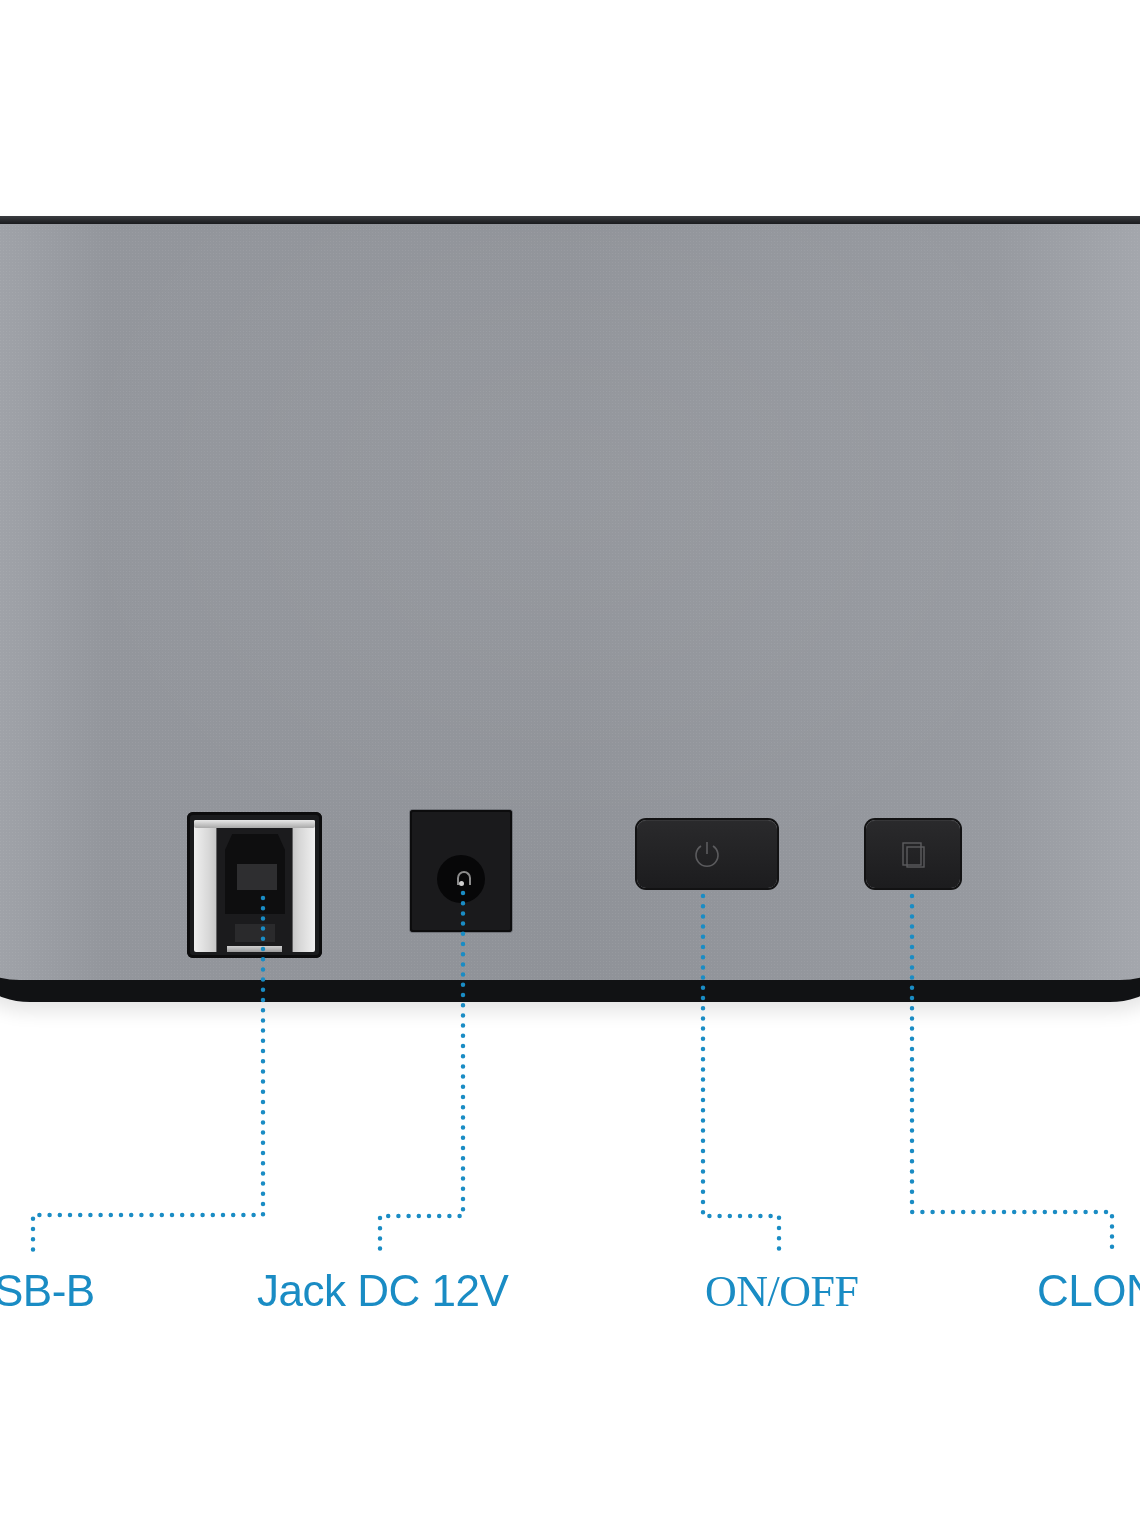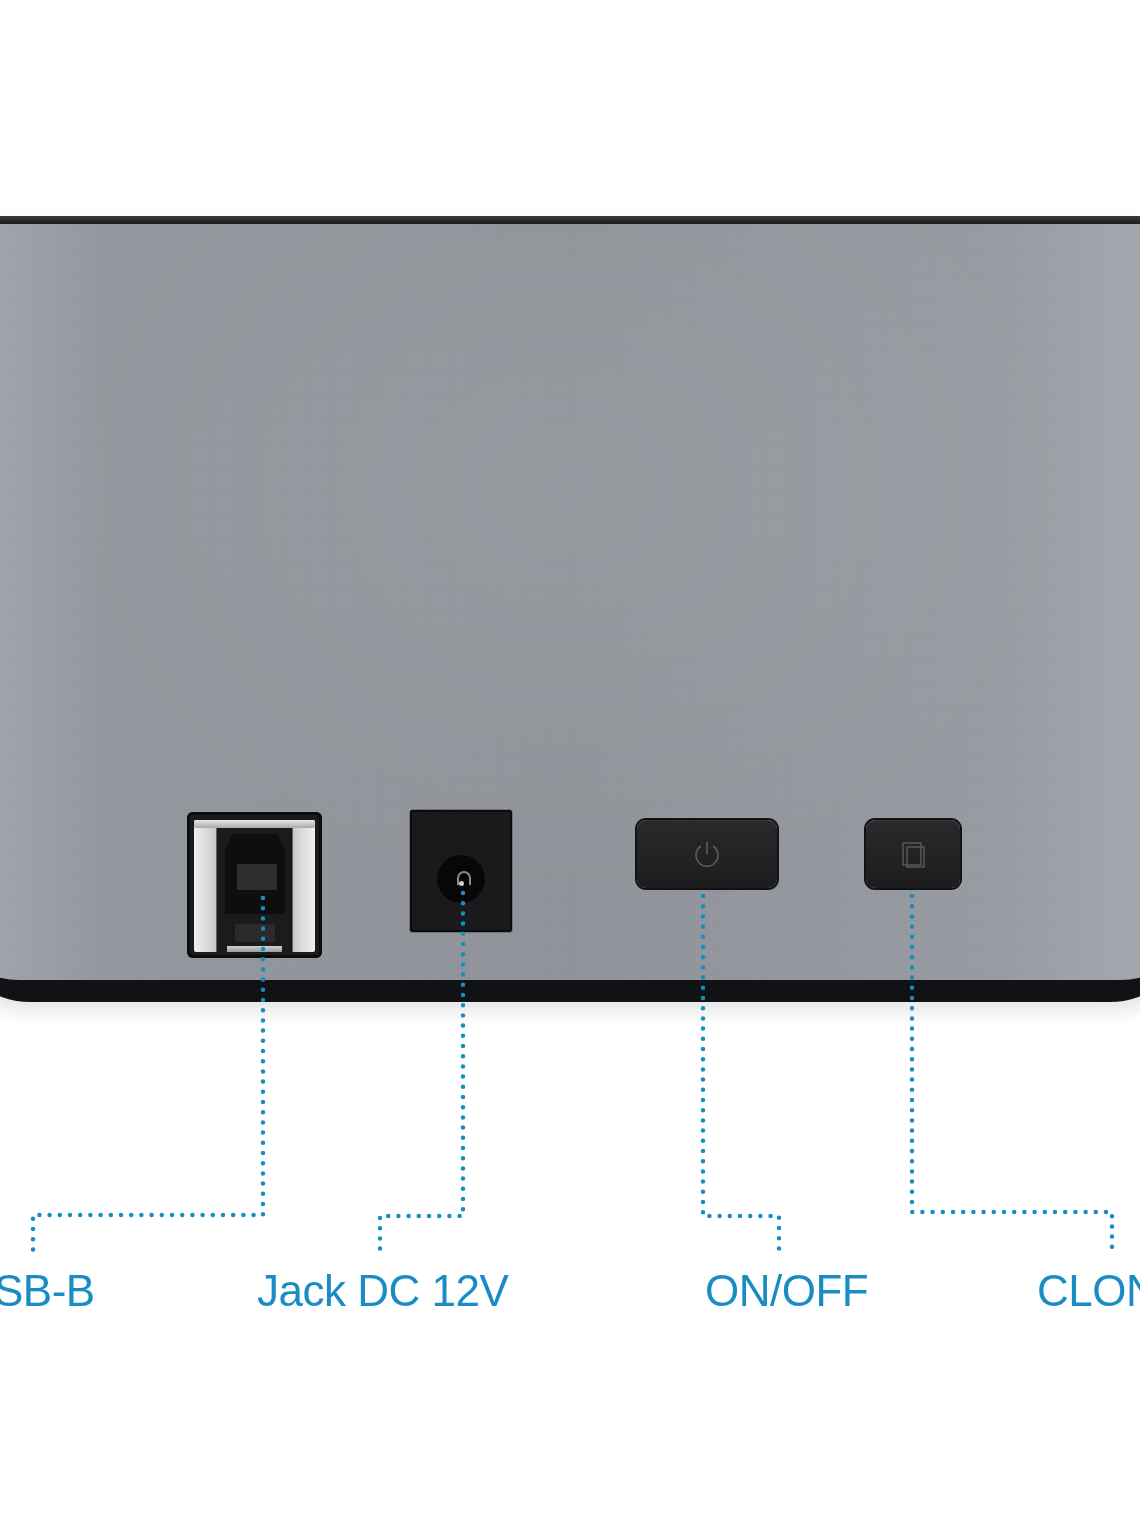--- a/index.html
+++ b/index.html
@@ -88,21 +88,21 @@
     
     .callouts { position: absolute; left: 0; top: 0; width: 1140px; height: 1520px; z-index: 3; pointer-events: none; }
 
     
     .label {
       position: absolute; top: 1266px; font-size: 44px; color: #1a8cc4;
       letter-spacing: -0.5px; white-space: nowrap; z-index: 4;
     }
     .label-usb { left: -6px; }
     .label-jack { left: 257px; }
-    .label-onoff { left: 705px; }
+    .label-onoff { left: 705px; font-family: Liberation Serif, serif; }
     .label-clone { left: 1037px; }
   </style>
 </head>
 <body>
 
 <div class="device">
   <div class="device-face"></div>
   <div class="top-rim"></div>
 </div>
 

